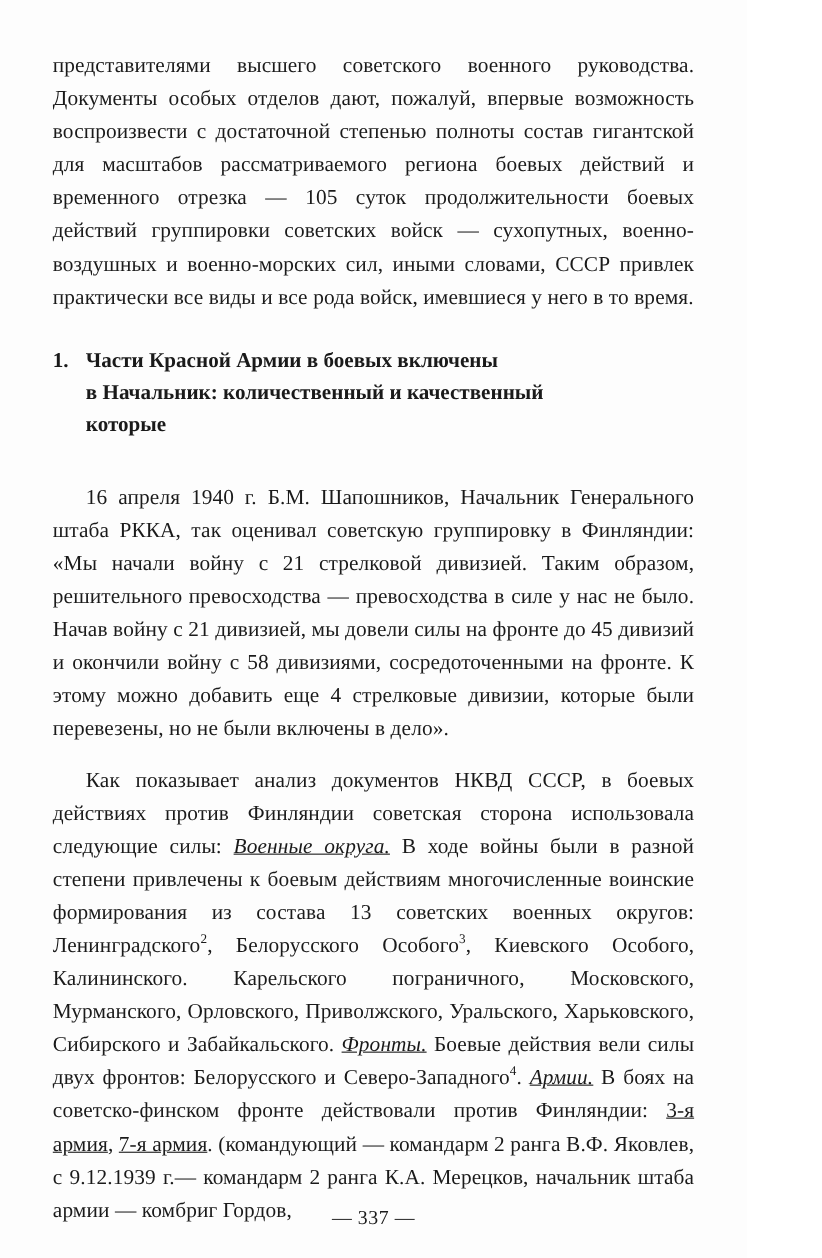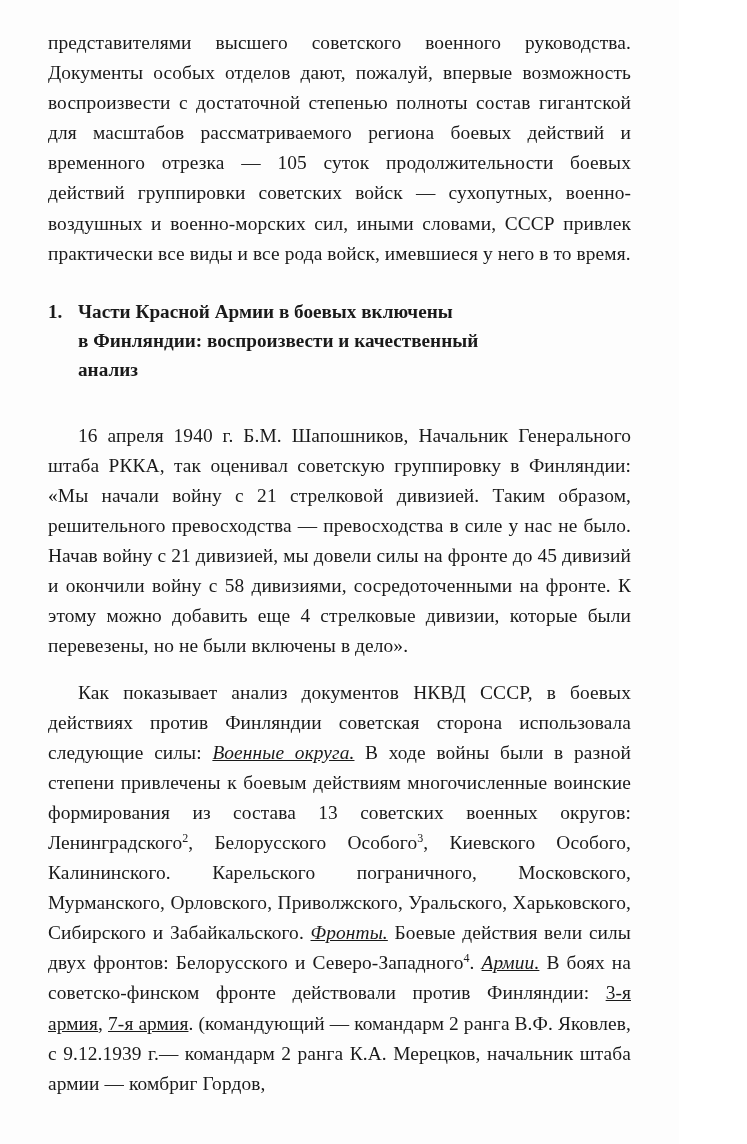--- a/index.html
+++ b/index.html
@@ -12,21 +12,21 @@
     background: #ffffff;
     font-family: "Liberation Serif", serif;
     color: #1a1a1a;
     overflow: hidden;
   }
   .page {
     position: relative;
     width: 679px;
     height: 1144px;
     box-sizing: border-box;
-    padding: 28px 48px 0 48px;
+    padding: 45px 48px 0 48px;
     background: #fdfdfd;
   }
   .para {
     font-size: 19.4px;
     line-height: 30.1px;
     text-align: justify;
     text-justify: inter-word;
     margin: 0;
     hyphens: manual;
     letter-spacing: 0.1px;
@@ -85,24 +85,25 @@
 <body>
 
 <div class="page">
 
   <p class="para first">представителями высшего советского военного руковод­ства. Документы особых отделов дают, пожалуй, впервые возможность воспроизвести с достаточной степенью полно­ты состав гигантской для масштабов рассматриваемого ре­гиона боевых действий и временного отрезка — 105 суток продолжительности боевых действий группировки совет­ских войск — сухопутных, военно-воздушных и военно-морских сил, иными словами, СССР привлек практически все виды и все рода войск, имевшиеся у него в то время.</p>
 
   <div class="section-heading">
     <div class="num">1.</div>
     <div class="htext">
       <div>Части Красной Армии в боевых включены</div>
-      <div>в Финляндии: воспроизвести и качественный</div>
-      <div>анализ</div>
+      <div>в Начальник: количественный и качественный</div>
+      <div>которые</div>
     </div>
   </div>
 
   <p class="para indent">16 апреля 1940 г. Б.М. Шапошников, Начальник Гене­рального штаба РККА, так оценивал советскую группиров­ку в Финляндии: «Мы начали войну с 21 стрелковой диви­зией. Таким образом, решительного превосходства — пре­восходства в силе у нас не было. Начав войну с 21 дивизией, мы довели силы на фронте до 45 дивизий и окончили вой­ну с 58 дивизиями, сосредоточенными на фронте. К этому можно добавить еще 4 стрелковые дивизии, которые были перевезены, но не были включены в дело».</p>
 
   <p class="para indent block-gap">
     <span>Как показывает анализ документов НКВД СССР, в бое­вых действиях против Финляндии советская сторона ис­пользовала следующие силы: </span><span class="underline-italic">Военные округа.</span><span> В ходе вой­ны были в разной степени привлечены к боевым действиям многочисленные воинские формирования из состава 13 со­ветских военных округов: Ленинградского</span><sup>2</sup><span>, Белорусского Особого</span><sup>3</sup><span>, Киевского Особого, Калининского. Карельского пограничного, Московского, Мурманского, Орловского, Приволжского, Уральского, Харьковского, Сибирского и Забайкальского. </span><span class="underline-italic">Фронты.</span><span> Боевые действия вели силы двух фронтов: Белорусского и Северо-Западного</span><sup>4</sup><span>. </span><span class="underline-italic">Армии.</span><span> В боях на советско-финском фронте действовали против Финлян­дии: </span><span class="underline">3-я армия</span><span>, </span><span class="underline">7-я армия</span><span>. (командующий — командарм 2 ранга В.Ф. Яковлев, с 9.12.1939 г.— командарм 2 ранга К.А. Мерецков, начальник штаба армии — комбриг Гордов,</span>
   </p>
 
+  <div class="footer">— 337 —</div>
 </div>
 
 </body></html>

